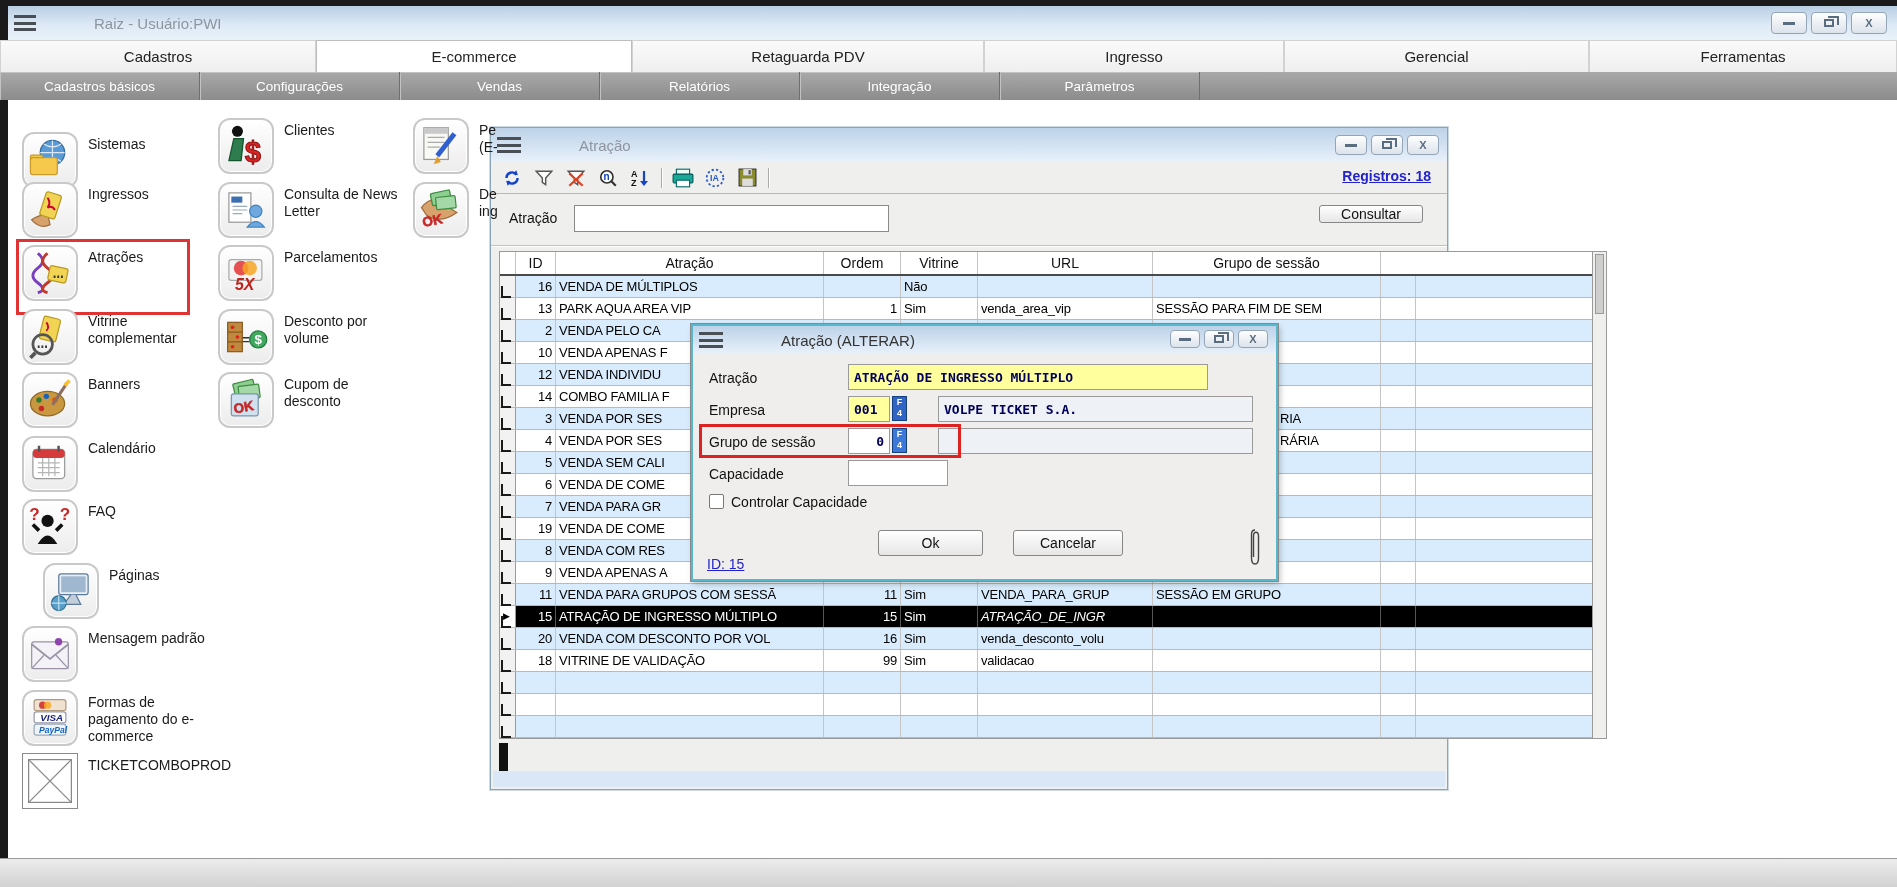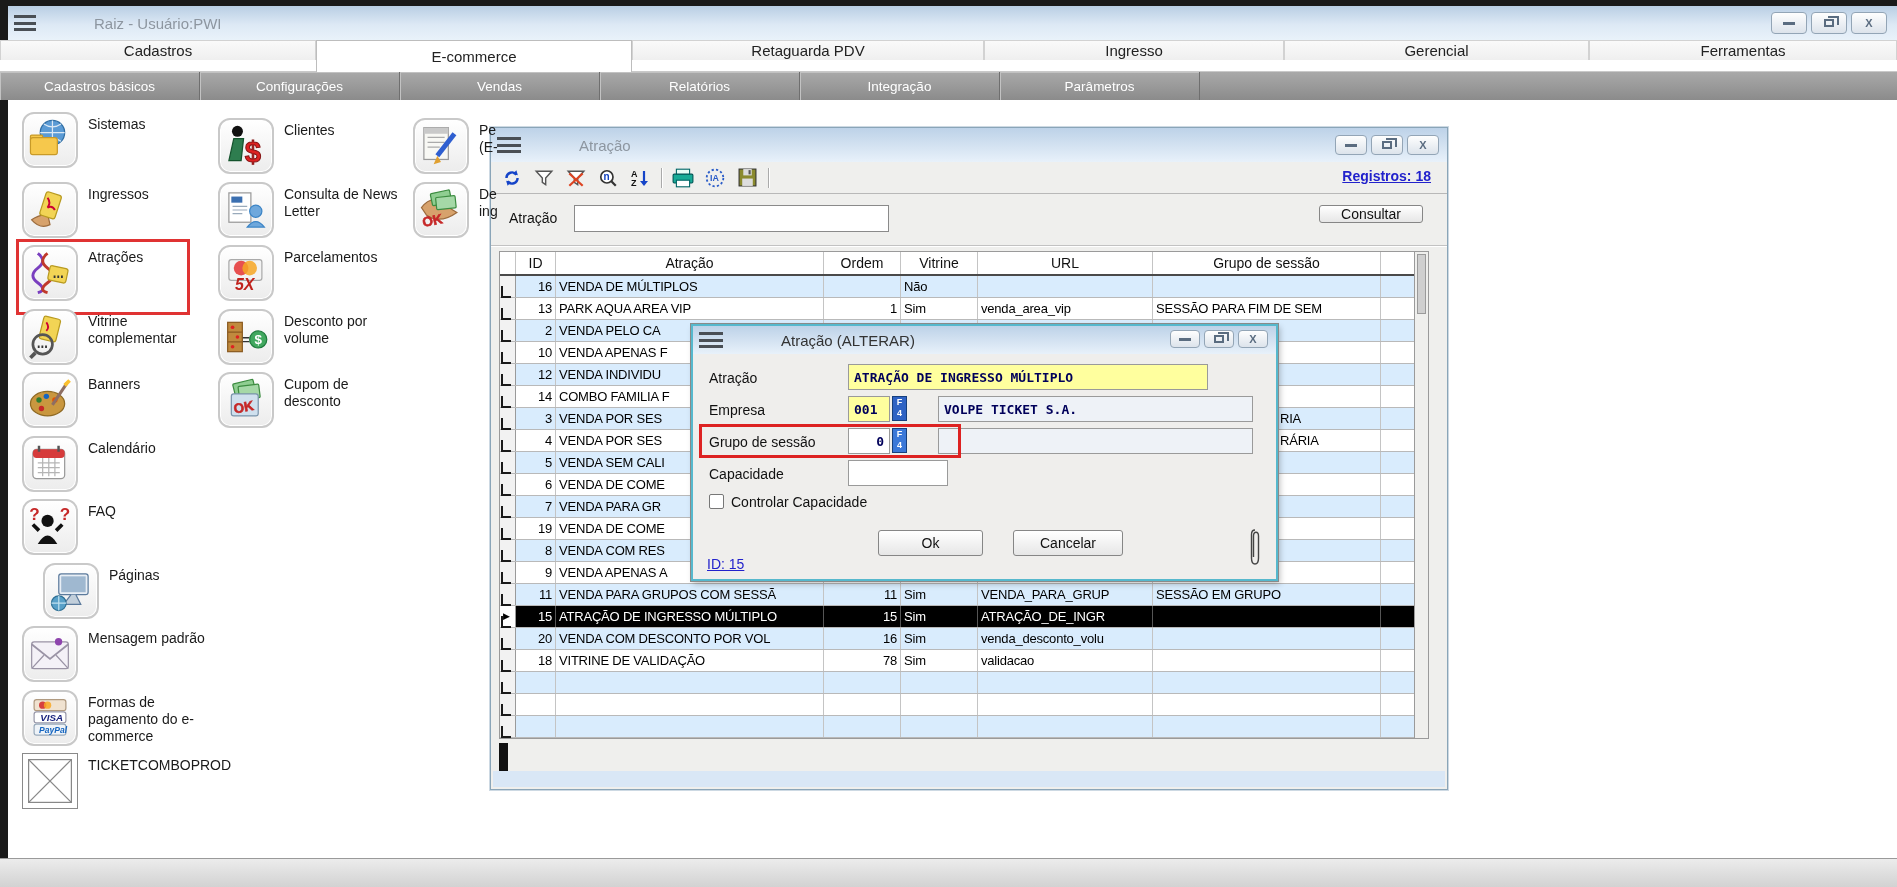--- a/index.html
+++ b/index.html
@@ -18,21 +18,21 @@
   .win-controls { position:absolute; right:10px; top:6px; display:flex; gap:4px; }
   .wbtn { width:36px; height:22px; border:1px solid #93a5b6; border-radius:4px;
     background:linear-gradient(#fefefe,#dce3eb); display:flex; align-items:center; justify-content:center;
     color:#5a6c80; font-weight:bold; font-size:11px; position:relative; }
   .wbtn .bar { width:12px; height:3px; background:#5a6c80; }
   .wbtn .sq { width:10px; height:8px; border:2px solid #5a6c80; position:relative; background:transparent; }
   .wbtn .sq::before { content:""; position:absolute; left:2px; top:-5px; width:9px; height:7px; border:2px solid #5a6c80; border-bottom:none; border-left:none; }
 
   
   .tabbar { position:absolute; left:0; top:40px; width:1897px; height:32px; background:#fff; border-bottom:1px solid #c9c9c9; display:flex; }
-  .tab { height:20px; display:flex; align-items:center; justify-content:center; font-size:15px; color:#222;
+  .tab { height:32px; display:flex; align-items:center; justify-content:center; font-size:15px; color:#222;
     background:linear-gradient(#fafafa,#efefef); border:1px solid #d2d2d2; border-bottom:none; }
   .tab.active { background:#fff; border:1px solid #bdbdbd; border-bottom:1px solid #fff; height:33px; }
 
   
   .menubar { position:absolute; left:0; top:72px; width:1897px; height:28px;
     background:linear-gradient(#a9a9a9,#8b8b8b); display:flex; }
   .menuitem { width:200px; height:28px; display:flex; align-items:center; justify-content:center;
     color:#fff; font-size:13.5px; border-right:1px solid #6f6f6f; box-shadow:inset 1px 1px 0 #c2c2c2; }
 
   
@@ -62,21 +62,21 @@
   .registros { position:absolute; right:16px; top:40px; font-size:14px; color:#2222cc; text-decoration:underline; font-weight:bold; }
 
   .search-row { position:absolute; left:0; top:66px; width:100%; height:52px; border-bottom:1px solid #c2c2c2; box-shadow:0 1px 0 #fff; }
   .search-label { position:absolute; left:18px; top:16px; font-size:14px; color:#111; }
   .search-input { position:absolute; left:83px; top:11px; width:315px; height:27px; border:1px solid #8a8a8a; background:#fff; font-size:14px; padding:0 4px; }
   .btn { border:1px solid #868686; border-radius:3px; background:linear-gradient(#ffffff,#e6e6e6); font-size:14px; color:#111;
     display:flex; align-items:center; justify-content:center; font-family:"Liberation Sans",sans-serif; }
   .consultar-btn { position:absolute; left:828px; top:11px; width:104px; height:18px; }
 
   
-  .grid { position:absolute; left:8px; top:123px; width:930px; background:#0369a1; border:1px solid #9a9a9a; }
+  .grid { position:absolute; left:8px; top:123px; width:1108px; background:#0369a1; border:1px solid #9a9a9a; }
   .g-header { display:flex; height:24px; border-bottom:2px solid #4a4a4a; background:#fff; }
   .g-hcell { font-size:14px; color:#111; display:flex; align-items:center; justify-content:center; border-right:1px solid #c4c4c4; }
   .g-row { display:flex; height:22px; border-bottom:1px solid #b9b9b9; background:#fff; }
   .g-row.alt { background:#d9ecfd; }
   .g-row.sel { background:#000; color:#fff; }
   .g-cell { font-size:13px; letter-spacing:-0.2px; color:inherit; display:flex; align-items:center; border-right:1px solid #c4c4c4;
     overflow:hidden; white-space:nowrap; padding:0 3px; }
   .g-row.sel .g-cell { border-right-color:#555; }
   .g-marker { width:16px; border-right:1px solid #9a9a9a; position:relative; background:#f2f2f2; }
   .g-marker::after { content:""; position:absolute; left:1px; bottom:-1px; width:8px; height:10px; border-left:2px solid #1a1a1a; border-bottom:2px solid #1a1a1a; }
@@ -406,39 +406,39 @@
             <div class="g-cell" style="width: 35px;"></div>
           </div>
           <div class="g-row sel">
             <div class="g-marker" style="background: rgb(255, 255, 255);">
               <span class="sel-arrow">▶</span>
             </div>
             <div class="g-cell" style="width: 40px; justify-content: flex-end;">15</div>
             <div class="g-cell" style="width: 268px; justify-content: flex-start;">ATRAÇÃO DE INGRESSO MÚLTIPLO</div>
             <div class="g-cell" style="width: 77px; justify-content: flex-end;">15</div>
             <div class="g-cell" style="width: 77px; justify-content: flex-start;">Sim</div>
-            <div class="g-cell" style="width: 175px; justify-content: flex-start;">ATRAÇÃO_DE_INGR</div>
+            <div class="g-cell" style="width: 175px; justify-content: flex-start; font-style: italic;">ATRAÇÃO_DE_INGR</div>
             <div class="g-cell" style="width: 228px; justify-content: flex-start;"></div>
             <div class="g-cell" style="width: 35px;"></div>
           </div>
           <div class="g-row alt">
             <div class="g-marker"></div>
             <div class="g-cell" style="width: 40px; justify-content: flex-end;">20</div>
             <div class="g-cell" style="width: 268px; justify-content: flex-start;">VENDA COM DESCONTO POR VOL</div>
             <div class="g-cell" style="width: 77px; justify-content: flex-end;">16</div>
             <div class="g-cell" style="width: 77px; justify-content: flex-start;">Sim</div>
             <div class="g-cell" style="width: 175px; justify-content: flex-start;">venda_desconto_volu</div>
             <div class="g-cell" style="width: 228px; justify-content: flex-start;"></div>
             <div class="g-cell" style="width: 35px;"></div>
           </div>
           <div class="g-row">
             <div class="g-marker"></div>
             <div class="g-cell" style="width: 40px; justify-content: flex-end;">18</div>
             <div class="g-cell" style="width: 268px; justify-content: flex-start;">VITRINE DE VALIDAÇÃO</div>
-            <div class="g-cell" style="width: 77px; justify-content: flex-end;">78</div>
+            <div class="g-cell" style="width: 77px; justify-content: flex-end;">99</div>
             <div class="g-cell" style="width: 77px; justify-content: flex-start;">Sim</div>
             <div class="g-cell" style="width: 175px; justify-content: flex-start;">validacao</div>
             <div class="g-cell" style="width: 228px; justify-content: flex-start;"></div>
             <div class="g-cell" style="width: 35px;"></div>
           </div>
           <div class="g-row alt">
             <div class="g-marker"></div>
             <div class="g-cell" style="width: 40px; justify-content: flex-end;"></div>
             <div class="g-cell" style="width: 268px; justify-content: flex-start;"></div>
             <div class="g-cell" style="width: 77px; justify-content: flex-end;"></div>
@@ -519,21 +519,21 @@
 
       <a class="m-link" style="left:14px; top:230px;">ID: 15</a>
 
       <span class="paperclip">
         <svg width="14" height="40" viewBox="0 0 14 40">
             <path d="M7 3 C4.5 3 3.5 5 3.5 7.5 L3.5 31 C3.5 34.5 5 37 7 37 C9 37 10.5 34.5 10.5 31 L10.5 9 C10.5 6.5 9.5 5.2 8 5.2 C6.5 5.2 5.5 6.5 5.5 9 L5.5 30" fill="none" stroke="#444" stroke-width="1.4"></path>
           </svg>
       </span>
     </div>
 
-  <div class="side-item" style="left: 14px; top: 12px;">
+  <div class="side-item" style="left: 14px; top: 32px;">
         <div class="icon-box">
           <svg width="44" height="44" viewBox="0 0 36 36">
             <circle cx="20" cy="12" r="10" fill="#5b9bd5" stroke="#2e6da4"></circle>
             <path d="M10 12 h20 M20 2 v20 M13 5 c4 3 10 3 14 0 M13 19 c4 -3 10 -3 14 0" stroke="#dce9f5" fill="none"></path>
             <rect x="2" y="14" width="10" height="5" rx="1" fill="#f6c84c" stroke="#c89a28"></rect>
             <rect x="2" y="16" width="22" height="14" rx="2" fill="#f6c84c" stroke="#c89a28"></rect>
           </svg>
         </div>
         <div class="side-label">Sistemas</div>
       </div>

